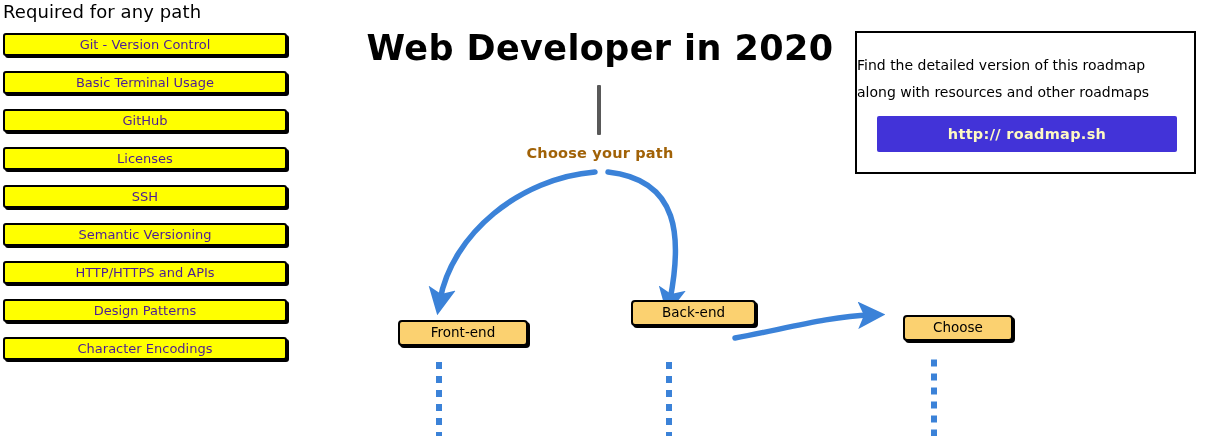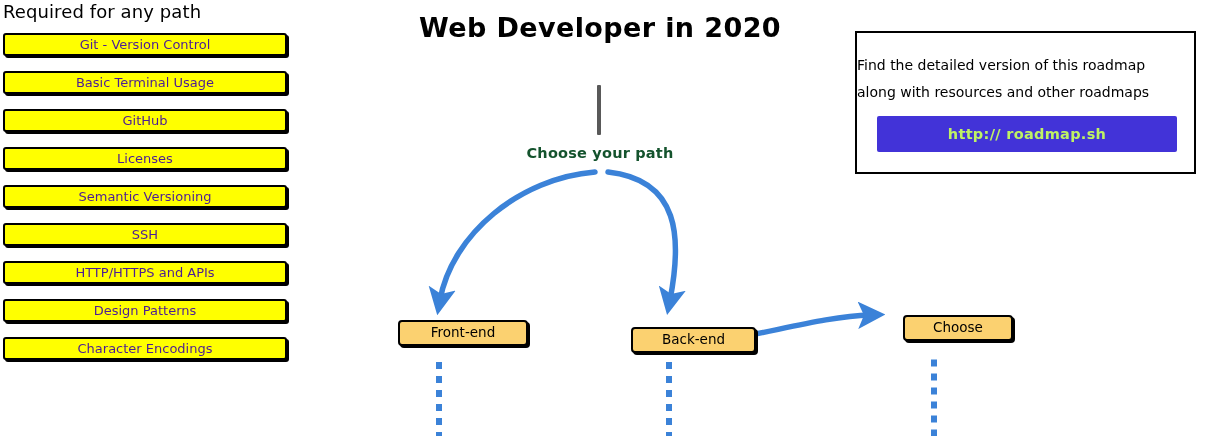--- a/index.html
+++ b/index.html
@@ -64,24 +64,24 @@
   #center-col {
     position: absolute;
     left: 330px;
     top: 0px;
     width: 540px;
     height: 436px;
   }
   #roadmap-title {
     position: absolute;
     left: 0;
-    top: 12px;
+    top: 28px;
     width: 540px;
     text-align: center;
-    font-size: 27px;
+    font-size: 35px;
     font-weight: bold;
     letter-spacing: 0.4px;
     color: #000000;
     white-space: nowrap;
   }
   #title-stem {
     position: absolute;
     left: 267px;
     top: 85px;
     width: 4px;
@@ -91,21 +91,21 @@
   }
   #choose-path-label {
     position: absolute;
     left: 0;
     top: 145px;
     width: 540px;
     text-align: center;
     font-size: 14.5px;
     font-weight: bold;
     letter-spacing: 0.2px;
-    color: #14532d;
+    color: #a16207;
     white-space: nowrap;
   }
 
   
   #branch-arrows {
     position: absolute;
     left: 330px;
     top: 160px;
     width: 620px;
     height: 276px;
@@ -126,21 +126,21 @@
     justify-content: center;
     margin-left: 24px;
   }
   .path-node-label {
     font-size: 13.5px;
     line-height: 1;
     color: #000000;
     white-space: nowrap;
   }
   #node-frontend { left: 374px; top: 320px; width: 130px; }
-  #node-backend  { left: 607px; top: 327px; width: 125px; }
+  #node-backend  { left: 607px; top: 300px; width: 125px; }
   #node-devops   { left: 879px; top: 315px; width: 110px; }
 
   
   .dotted-trail {
     position: absolute;
     width: 6px;
     background-image:
       linear-gradient(#3b82d8 50%, rgba(255,255,255,0) 0%);
     background-position: left center;
     background-size: 6px 14px;
@@ -180,21 +180,21 @@
     background: #4233d8;
     border-radius: 2px;
     display: flex;
     align-items: center;
     justify-content: center;
     cursor: pointer;
   }
   #roadmap-button-label {
     font-size: 14.5px;
     font-weight: bold;
-    color: #bef264;
+    color: #fef9c3;
     letter-spacing: 0.3px;
     white-space: nowrap;
   }
 </style>
 </head>
 <body>
 
 <div id="required-panel">
   <div id="required-heading">Required for any path</div>
 
@@ -205,24 +205,24 @@
     <div class="req-item">
       <span class="req-item-label">Basic Terminal Usage</span>
     </div>
     <div class="req-item">
       <span class="req-item-label">GitHub</span>
     </div>
     <div class="req-item">
       <span class="req-item-label">Licenses</span>
     </div>
     <div class="req-item">
+      <span class="req-item-label">SSH</span>
+    </div>
+    <div class="req-item">
       <span class="req-item-label">Semantic Versioning</span>
-    </div>
-    <div class="req-item">
-      <span class="req-item-label">SSH</span>
     </div>
     <div class="req-item">
       <span class="req-item-label">HTTP/HTTPS and APIs</span>
     </div>
     <div class="req-item">
       <span class="req-item-label">Design Patterns</span>
     </div>
     <div class="req-item">
       <span class="req-item-label">Character Encodings</span>
     </div>

